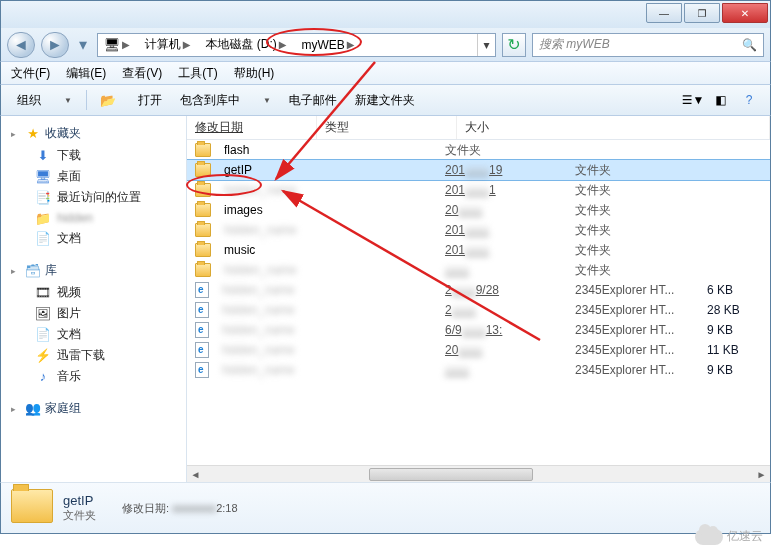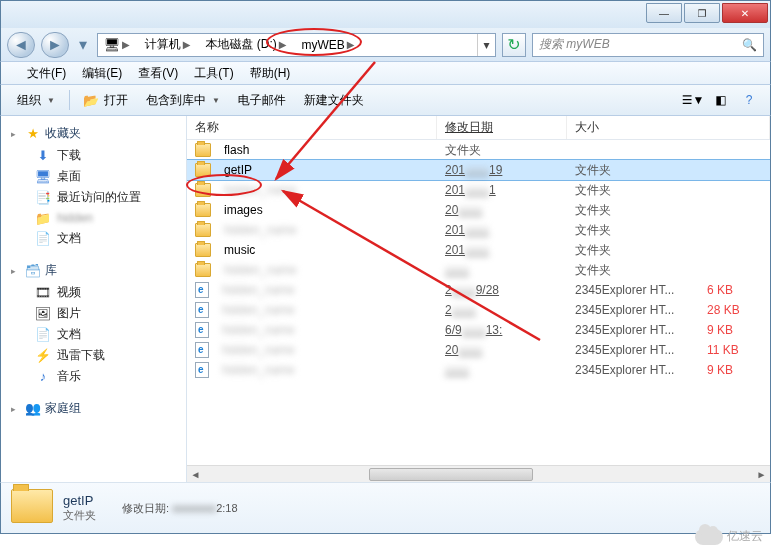--- a/index.html
+++ b/index.html
@@ -16,26 +16,26 @@
 .navbtn.small { width:16px; height:16px; border-radius:2px; background:none; border:none;}
 .addressbar { flex:1; height:24px; background:#fff; border:1px solid #8aa4c0; display:flex; align-items:center; font-size:12px; position:relative;}
 .addr-seg { display:flex; align-items:center; height:100%; padding:0 6px; border-right:1px solid transparent;}
 .addr-arrow{ color:#666; padding:0 2px; font-size:10px;}
 .addr-drop{ width:18px; display:flex; align-items:center; justify-content:center; border-left:1px solid #ccc; height:100%; color:#444;}
 .refresh{ width:24px; height:24px; border:1px solid #8aa4c0; background:linear-gradient(#fff,#e0ebf5); display:flex; align-items:center; justify-content:center; color:#2a5;}
 .searchbox{ width:232px; height:24px; border:1px solid #8aa4c0; background:#fff; display:flex; align-items:center; padding:0 6px; font-size:12px; color:#888; font-style:italic;}
 .searchbox .mag{ margin-left:auto; color:#3b6ea5; font-style:normal;}
 
 
-.menubar{ height:22px; background:linear-gradient(#f7fbff,#e9f2fa); border-left:1px solid #5a7fa0; border-right:1px solid #5a7fa0; display:flex; align-items:center; padding:0 20px; gap:4px; font-size:12px;}
+.menubar{ height:22px; background:linear-gradient(#f7fbff,#e9f2fa); border-left:1px solid #5a7fa0; border-right:1px solid #5a7fa0; display:flex; align-items:center; padding:0 4px; gap:4px; font-size:12px;}
 .menuitem{ padding:2px 6px;}
 
 
 .toolbar{ height:32px; background:linear-gradient(#f4f9fd,#e1edf7); border:1px solid #b8cde5; border-left:1px solid #5a7fa0; border-right:1px solid #5a7fa0; display:flex; align-items:center; padding:0 8px; gap:2px; font-size:12px;}
-.tbtn{ padding:4px 8px; display:flex; align-items:center; gap:4px; border-radius:2px;}
+.tbtn{ padding:4px 8px; display:flex; align-items:center; gap:21px; border-radius:2px;}
 .tbtn .drop{ font-size:8px; color:#555; margin-left:2px;}
 .tsep{ width:1px; height:20px; background:#b8cde5; margin:0 4px;}
 .toolbar-right{ margin-left:auto; display:flex; align-items:center; gap:2px;}
 .iconbtn{ width:26px; height:24px; display:flex; align-items:center; justify-content:center; border-radius:2px;}
 
 
 .body{ display:flex; height:366px; border-left:1px solid #5a7fa0; border-right:1px solid #5a7fa0;}
 .sidebar{ width:186px; background:#fff; border-right:1px solid #d9e4ef; overflow:hidden; font-size:12px; padding:6px 0;}
 .sb-group{ margin-bottom:10px;}
 .sb-header{ display:flex; align-items:center; gap:4px; padding:3px 10px; color:#1e395b;}
@@ -51,21 +51,21 @@
 .c-name{ width:250px;}
 .c-date{ width:130px;text-decoration:underline;}
 .c-type{ width:140px;}
 .c-size{ flex:1; text-align:left; padding-right:29px;}
 .lv-body{ flex:1; overflow:auto; position:relative;}
 .lv-row{ display:flex; height:20px; align-items:center;}
 .lv-row.selected{ background:#cde8ff; outline:1px solid #7ab6e8;}
 .lv-row .c-name{ display:flex; align-items:center; gap:13px; padding-left:8px;}
 .lv-row .c-date{ color:#555; padding-left:8px;}
 .lv-row .c-type{ color:#555; padding-left:8px;}
-.lv-row .c-size{ color:#ef4444;}
+.lv-row .c-size{ color:#0f172a;}
 .blurcell{ filter:blur(3px); color:#bbb;}
 .folder-ic{ width:16px; height:14px; background:linear-gradient(#ffe9a8,#f3c04b); border:1px solid #d9a832; border-radius:1px; position:relative;}
 .folder-ic::before{content:""; position:absolute; top:-3px; left:1px; width:6px; height:3px; background:#f3c04b; border:1px solid #d9a832; border-bottom:none; border-radius:1px 1px 0 0;}
 .html-ic{ width:14px; height:16px; background:#fff; border:1px solid #9ab; position:relative;}
 .html-ic::after{content:"e"; position:absolute; left:2px; top:1px; font-size:10px; color:#1e7fd4; font-weight:bold;}
 
 .hscroll{ height:17px; background:#f0f0f0; border-top:1px solid #dcdcdc; display:flex; align-items:center;}
 .hscroll .track{ flex:1; height:100%; position:relative;}
 .hscroll .thumb{ position:absolute; left:30%; width:30%; height:13px; top:2px; background:linear-gradient(#e8e8e8,#cfcfcf); border:1px solid #b0b0b0; border-radius:2px;}
 .hscroll .arrow{ width:17px; height:17px; display:flex; align-items:center; justify-content:center; color:#666; font-size:10px;}
@@ -254,22 +254,22 @@
       <div class="sb-header">
           <span class="tw">▸</span>
           <span class="ic" style="color:#6a9">👥</span>
           <span>家庭组</span>
         </div>
     </div>
   </div>
 
   <div class="listview">
     <div class="lv-head">
-      <div class="lv-col c-name">名称</div>
       <div class="lv-col c-date">修改日期</div>
+      <div class="lv-col c-type">类型</div>
       <div class="lv-col c-size">大小</div>
     </div>
     <div class="lv-body" id="lvbody">
         <div class="lv-row">
           <div class="c-name">
             <span class="folder-ic"></span>
             <span>flash</span>
           </div>
           <div class="c-type">文件夹</div>
           <div class="c-size"></div>

